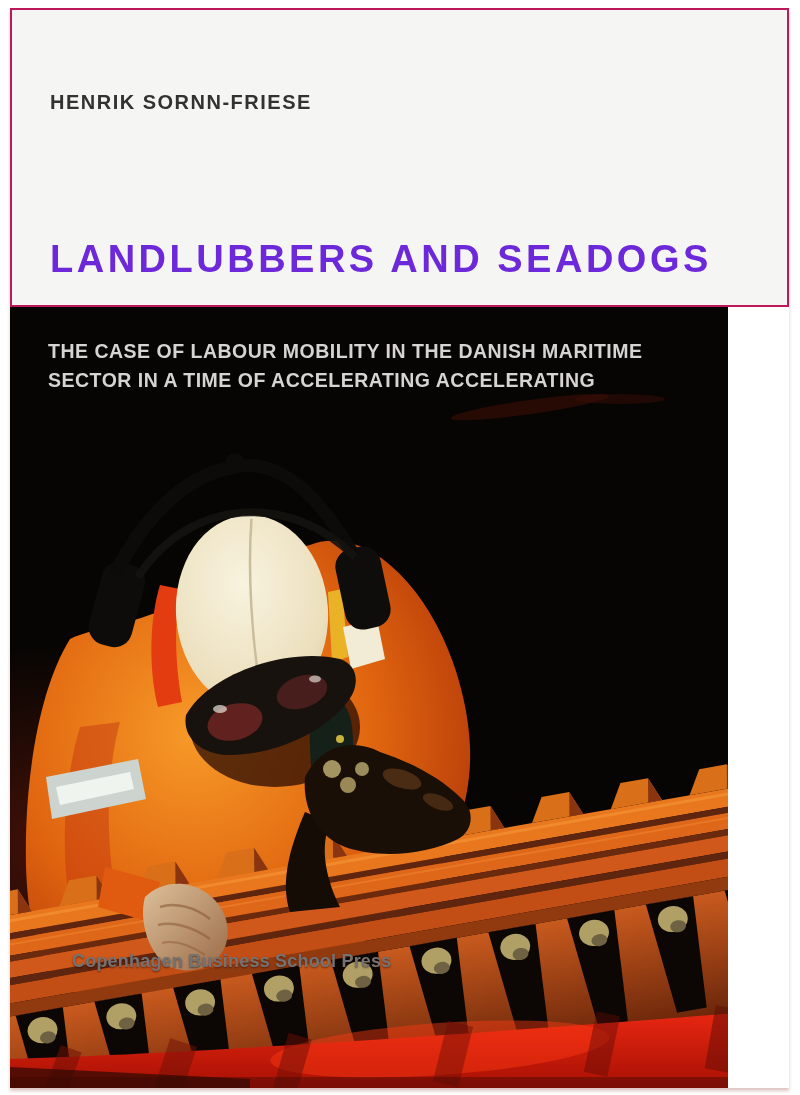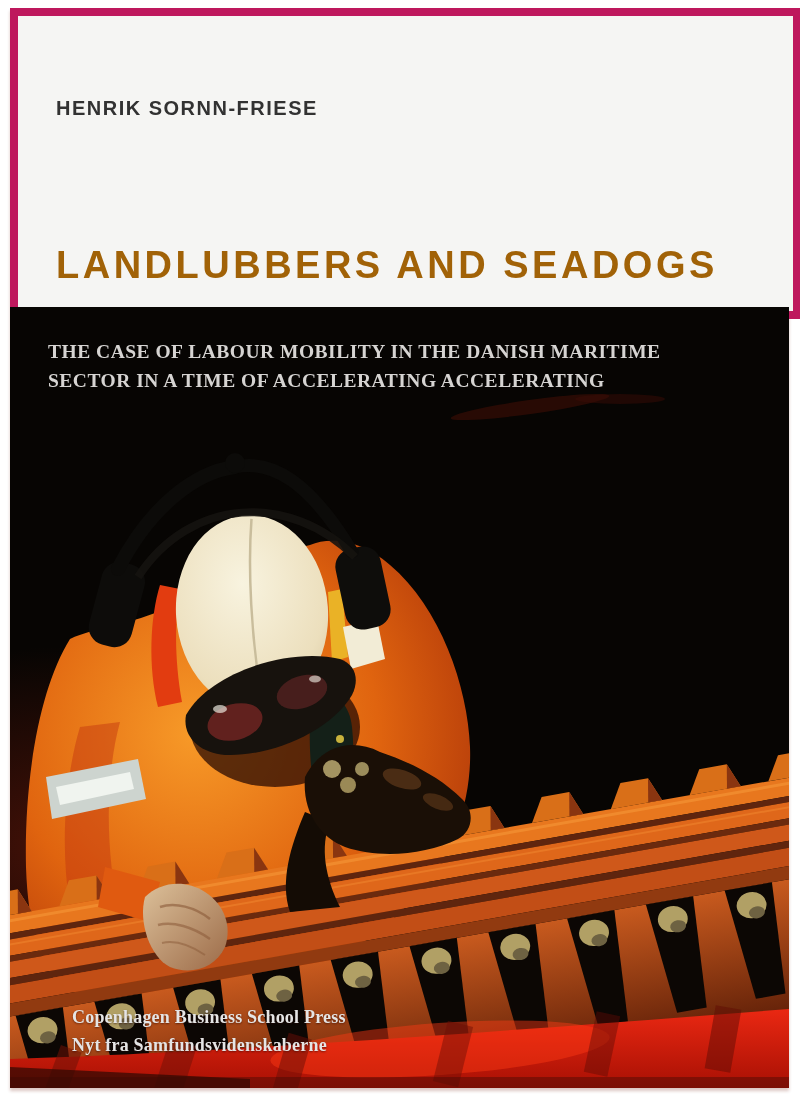--- a/index.html
+++ b/index.html
@@ -1,31 +1,31 @@
 <!DOCTYPE html>
 <html><head>
 <meta charset="utf-8">
 <style>
   html,body{margin:0;padding:0;background:#ffffff;}
   body{width:800px;height:1095px;position:relative;overflow:hidden;
        font-family:"Liberation Sans", sans-serif;}
   .cover{position:absolute;left:10px;top:8px;width:779px;height:1080px;
          box-shadow:0 3px 3px rgba(120,30,20,.25);}
   .cover-top{position:absolute;left:0;top:0;width:775px;height:295px;
-             background:#f5f5f3;border:8px solid #be185d;}
+             background:#f5f5f3;border:2px solid #be185d;}
   .authors{position:absolute;left:38px;top:78px;color:#323232;
            font-weight:bold;font-size:20px;line-height:28px;letter-spacing:1.5px;}
-  .title{position:absolute;left:38px;top:227px;color:#a16207;
+  .title{position:absolute;left:38px;top:227px;color:#6d28d9;
          font-weight:bold;font-size:38px;line-height:44px;letter-spacing:3.5px;white-space:nowrap;}
-  .photo{position:absolute;left:0;top:299px;width:779px;height:781px;
-         background:#070503;overflow:hidden;font-family:Liberation Serif, serif;}
+  .photo{position:absolute;left:0;top:299px;width:718px;height:781px;
+         background:#070503;overflow:hidden;}
   .photo svg{position:absolute;left:0;top:0;}
   .subtitle{position:absolute;left:38px;top:30px;color:#d6d4d2;z-index:5;
             font-weight:bold;font-size:19.5px;line-height:29px;letter-spacing:0.5px;white-space:nowrap;}
-  .publisher{position:absolute;left:62px;top:696px;color:#e5e5e5;z-index:5;
+  .publisher{position:absolute;left:62px;top:640px;color:#737373;z-index:5;
              font-weight:bold;font-size:18px;line-height:28px;letter-spacing:0.2px;
              text-shadow:0 1px 2px rgba(40,5,0,.55);}
 </style>
 </head>
 <body>
 
 <div class="page">
   <div class="cover">
 
     <div class="cover-top">
@@ -190,18 +190,17 @@
           <path d="M135,590 C150,575 175,572 195,585 C215,598 222,620 215,640
                    C205,662 180,668 160,660 C140,650 128,615 135,590 Z" fill="url(#handGrad)"></path>
           <path d="M150,600 C165,595 185,600 200,612" stroke="#8a5a38" stroke-width="2.5" fill="none" opacity="0.6"></path>
           <path d="M148,618 C163,614 183,620 200,632" stroke="#8a5a38" stroke-width="2.5" fill="none" opacity="0.55"></path>
           <path d="M152,636 C165,633 180,638 195,648" stroke="#8a5a38" stroke-width="2" fill="none" opacity="0.5"></path>
         </g>
       </svg>
 
       <div class="publisher">
         <div>Copenhagen Business School Press</div>
-        <div>Nyt fra Samfundsvidenskaberne</div>
       </div>
 
     </div>
   </div>
 </div>
 
 </body></html>

